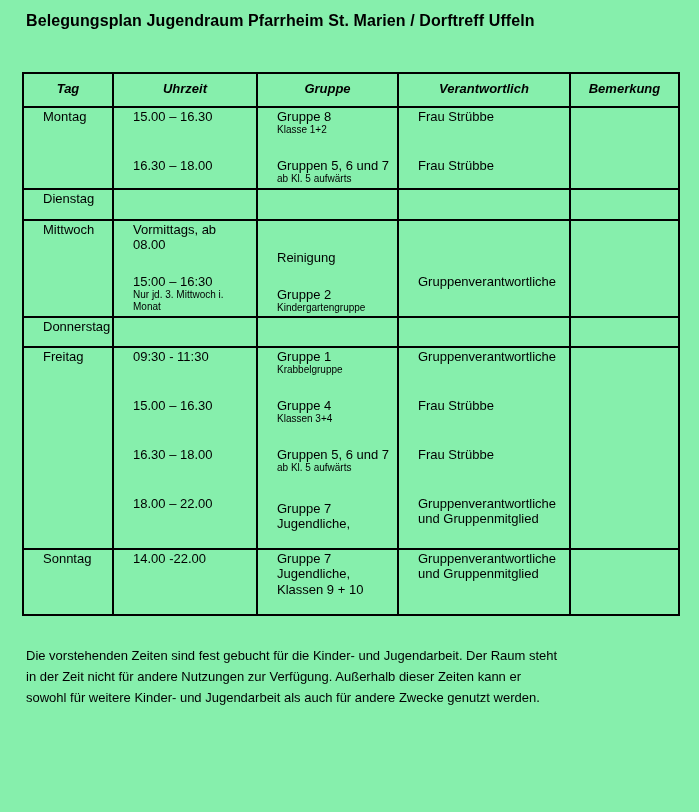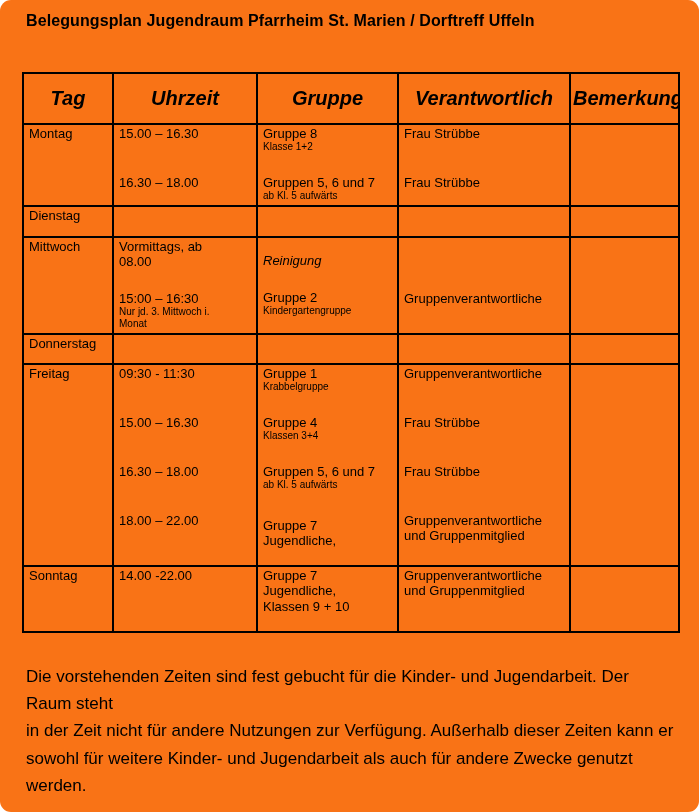--- a/index.html
+++ b/index.html
@@ -8,22 +8,21 @@
     background: #ffffff;
     color: #000000;
     font-family: "Liberation Sans", sans-serif;
   }
   .page {
     width: 699px;
     height: 812px;
     padding: 0 22px;
     box-sizing: border-box;
     overflow: hidden;
-    background: #f97316;
-    border-radius: 11px;
+    background: #86efac;
   }
   .doc-title {
     font-size: 16px;
     font-weight: bold;
     margin: 12px 0 0 4px;
     letter-spacing: 0.1px;
   }
   .doc-stand {
     font-size: 13px;
     font-weight: bold;
@@ -32,30 +31,30 @@
   table.schedule {
     border-collapse: collapse;
     table-layout: fixed;
     width: 656px;
     margin-top: 42px;
   }
   table.schedule th,
   table.schedule td {
     border: 2px solid #000000;
     vertical-align: top;
-    padding: 1px 3px 1px 5px;
+    padding: 1px 3px 1px 19px;
     overflow: hidden;
   }
   table.schedule th {
-    font-size: 20px;
+    font-size: 13px;
     font-weight: bold;
     font-style: italic;
     text-align: center;
     height: 18px;
-    padding: 13px 2px;
+    padding: 7px 2px;
   }
   table.schedule td {
     font-size: 13px;
     line-height: 1.18;
   }
   .cell-time, .cell-group, .cell-resp { padding-left: 8px; }
   .entry { min-height: 49px; }
   .entry:last-child { min-height: 0; }
   .entry .main { white-space: pre-line; }
   .entry .note {
@@ -66,25 +65,25 @@
   
   .row-0 td { height: 78px; }
   .row-1 td { height: 27px; }
   .row-2 td { height: 93px; }
   .row-3 td { height: 26px; }
   .row-4 td { height: 198px; }
   .row-5 td { height: 45px; }
   .row-6 td { height: 62px; }
   
   .row-2 .entry:not(:last-child) { min-height: 52px; }
-  .row-2 .cell-group .entry:first-child { margin-top: 14px; min-height: 37px; font-style: italic; }
+  .row-2 .cell-group .entry:first-child { margin-top: 28px; min-height: 37px; }
   
   .row-4 .cell-group .entry:nth-child(4) .main { padding-top: 5px; }
   .footer-text {
-    font-size: 17px;
+    font-size: 13px;
     line-height: 1.6;
     margin: 30px 0 0 4px;
     white-space: pre-line;
     max-width: 655px;
   }
   .footer-note {
     font-size: 13px;
     margin: 8px 0 0 4px;
   }
 </style>

